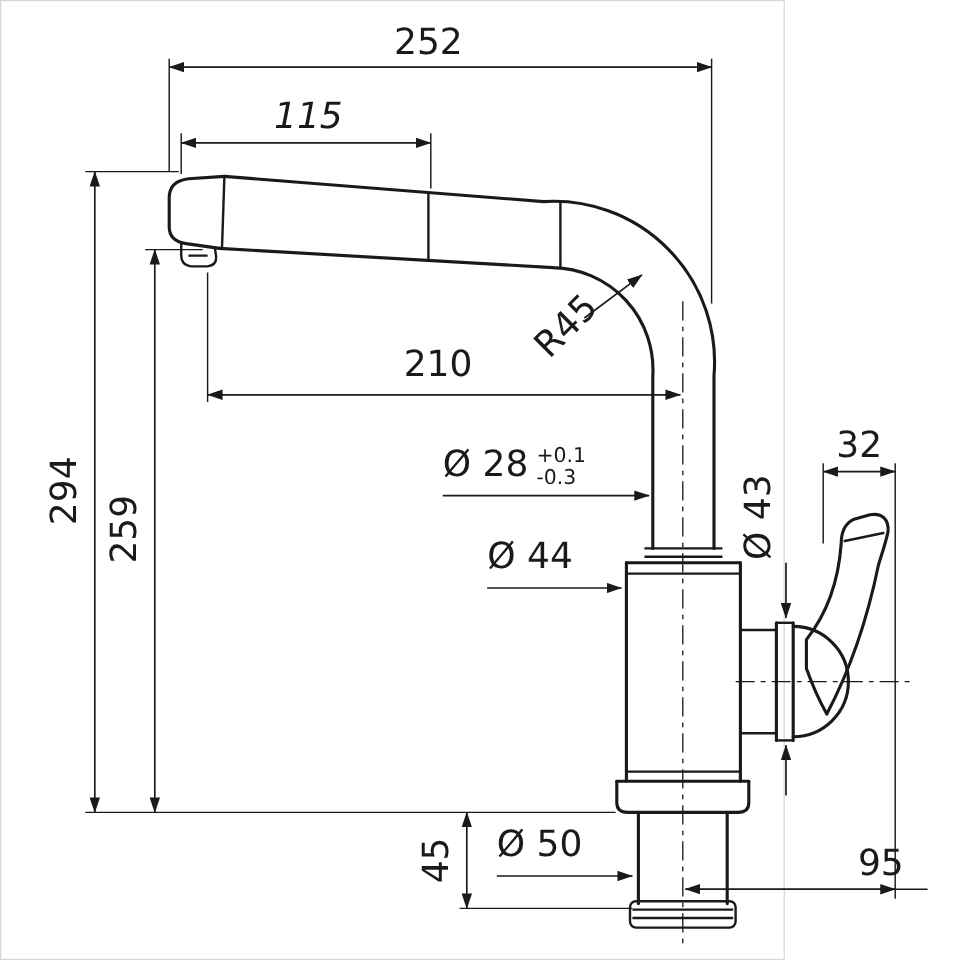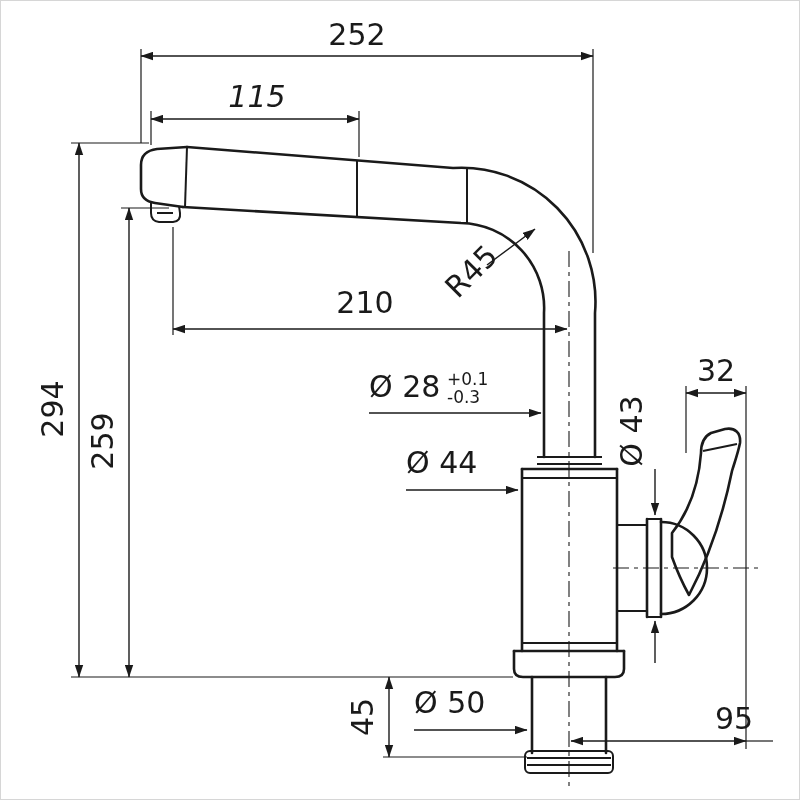--- a/index.html
+++ b/index.html
@@ -1,16 +1,16 @@
 <!DOCTYPE html>
 <html><head>
 <meta charset="utf-8">
 <style>
   html,body{margin:0;padding:0;background:#fff;}
-  .canvas{position:relative;width:800px;height:800px;background:#ffffff;box-sizing:border-box;border:1px solid #d6d6d6;}
+  .canvas{position:relative;width:654px;height:800px;background:#ffffff;box-sizing:border-box;border:1px solid #d6d6d6;}
   svg{display:block;}
   .ol{stroke:#1a1a1a;stroke-width:2.6;fill:none;stroke-linejoin:round;stroke-linecap:round;}
   .ol2{stroke:#1a1a1a;stroke-width:2;fill:none;stroke-linejoin:round;}
   .dl{stroke:#1a1a1a;stroke-width:1.4;fill:none;}
   .xl{stroke:#1a1a1a;stroke-width:1.2;fill:none;}
   .cl{stroke:#1a1a1a;stroke-width:1.1;fill:none;stroke-dasharray:16 5 4 5;}
   text{font-family:"DejaVu Sans","Liberation Sans",sans-serif;fill:#1a1a1a;}
   .t30{font-size:30px;}
   .t17{font-size:17px;}
   .ti{font-style:italic;}

